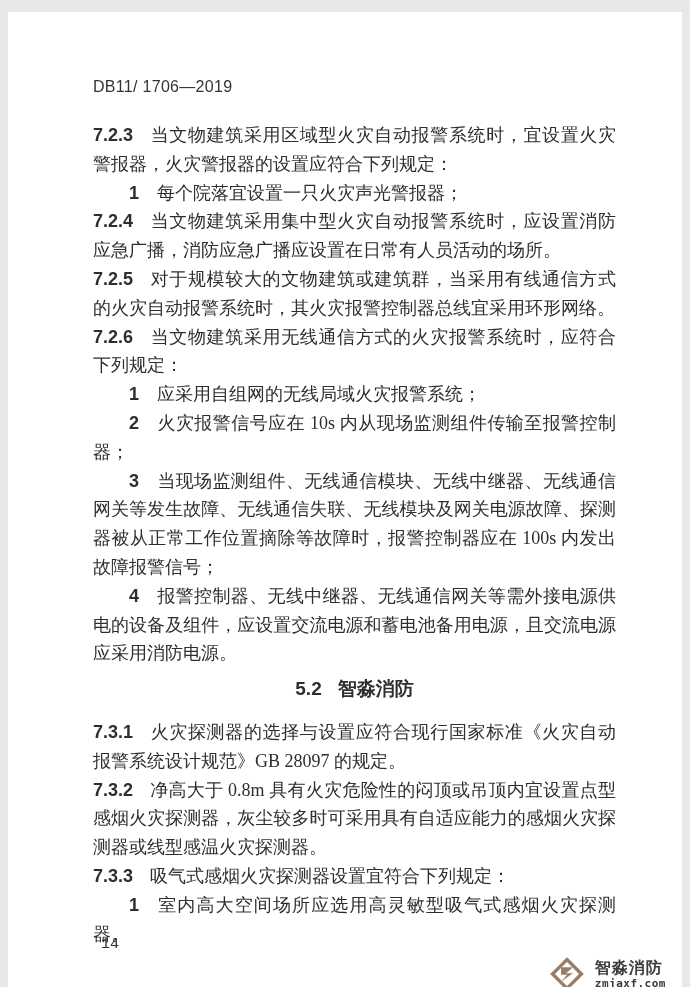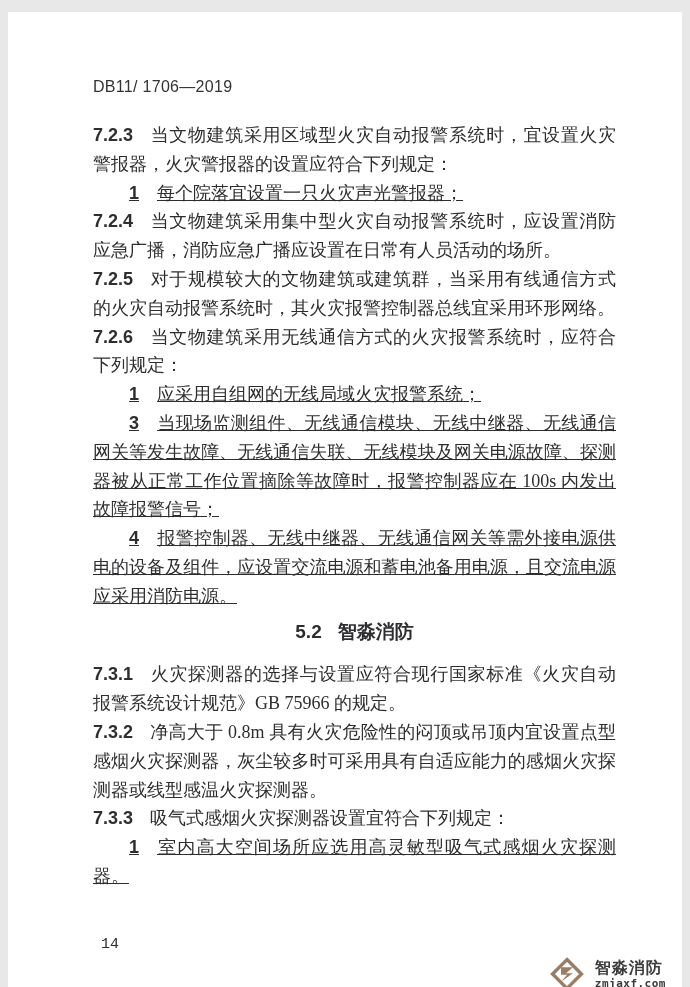--- a/index.html
+++ b/index.html
@@ -32,21 +32,21 @@
     text-align: justify;
     text-justify: inter-character;
     color: #2e2e30;
   }
   .doc-body p { margin: 0; }
   .doc-body .num {
     font-family: "Liberation Sans", "DejaVu Sans", sans-serif;
     font-weight: bold;
   }
   p.clause .num { margin-right: 17px; }
-  p.item { text-indent: 36px; text-decoration: underline; }
+  p.item { text-indent: 36px; }
   p.item .num { margin-right: 18px; }
   p.heading {
     text-align: center;
     font-family: "Liberation Sans", "DejaVu Sans", sans-serif;
     font-weight: bold;
     font-size: 19px;
     margin: 7px 0 14px 0 !important;
     text-indent: 0;
   }
   p.heading .num { margin-right: 16px; }
@@ -91,24 +91,25 @@
 
   <div class="running-header">DB11/ 1706—2019</div>
 
   <div class="doc-body">
       <p class="clause"><span class="num">7.2.3</span><span class="txt">当文物建筑采用区域型火灾自动报警系统时，宜设置火灾警报器，火灾警报器的设置应符合下列规定：</span></p>
       <p class="item"><span class="num">1</span><span class="txt">每个院落宜设置一只火灾声光警报器；</span></p>
       <p class="clause"><span class="num">7.2.4</span><span class="txt">当文物建筑采用集中型火灾自动报警系统时，应设置消防应急广播，消防应急广播应设置在日常有人员活动的场所。</span></p>
       <p class="clause"><span class="num">7.2.5</span><span class="txt">对于规模较大的文物建筑或建筑群，当采用有线通信方式的火灾自动报警系统时，其火灾报警控制器总线宜采用环形网络。</span></p>
       <p class="clause"><span class="num">7.2.6</span><span class="txt">当文物建筑采用无线通信方式的火灾报警系统时，应符合下列规定：</span></p>
       <p class="item"><span class="num">1</span><span class="txt">应采用自组网的无线局域火灾报警系统；</span></p>
+      <p class="item"><span class="num">2</span><span class="txt">火灾报警信号应在 10s 内从现场监测组件传输至报警控制器；</span></p>
       <p class="item"><span class="num">3</span><span class="txt">当现场监测组件、无线通信模块、无线中继器、无线通信网关等发生故障、无线通信失联、无线模块及网关电源故障、探测器被从正常工作位置摘除等故障时，报警控制器应在 100s 内发出故障报警信号；</span></p>
       <p class="item"><span class="num">4</span><span class="txt">报警控制器、无线中继器、无线通信网关等需外接电源供电的设备及组件，应设置交流电源和蓄电池备用电源，且交流电源应采用消防电源。</span></p>
       <p class="heading"><span class="num">5.2</span><span class="txt">智淼消防</span></p>
-      <p class="clause"><span class="num">7.3.1</span><span class="txt">火灾探测器的选择与设置应符合现行国家标准《火灾自动报警系统设计规范》GB 75966 的规定。</span></p>
+      <p class="clause"><span class="num">7.3.1</span><span class="txt">火灾探测器的选择与设置应符合现行国家标准《火灾自动报警系统设计规范》GB 28097 的规定。</span></p>
       <p class="clause"><span class="num">7.3.2</span><span class="txt">净高大于 0.8m 具有火灾危险性的闷顶或吊顶内宜设置点型感烟火灾探测器，灰尘较多时可采用具有自适应能力的感烟火灾探测器或线型感温火灾探测器。</span></p>
       <p class="clause"><span class="num">7.3.3</span><span class="txt">吸气式感烟火灾探测器设置宜符合下列规定：</span></p>
       <p class="item"><span class="num">1</span><span class="txt">室内高大空间场所应选用高灵敏型吸气式感烟火灾探测器。</span></p>
     </div>
 
   <div class="page-number">14</div>
 
   <div class="watermark">
     <svg class="logo-icon" viewBox="0 0 40 40" aria-hidden="true">
       <path d="M20 3 L37 20 L20 37 L3 20 Z" fill="none" stroke="#9b7d66" stroke-width="4"></path>

